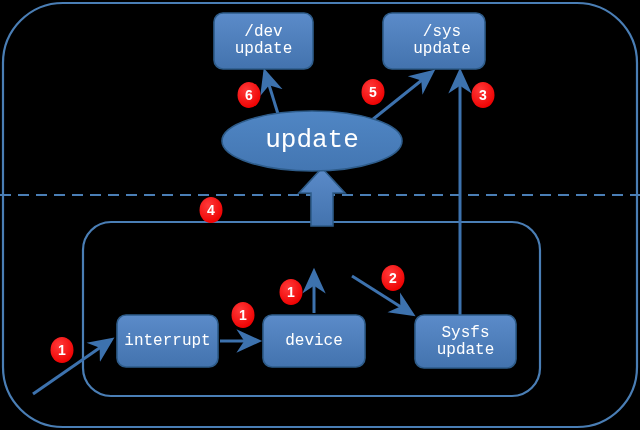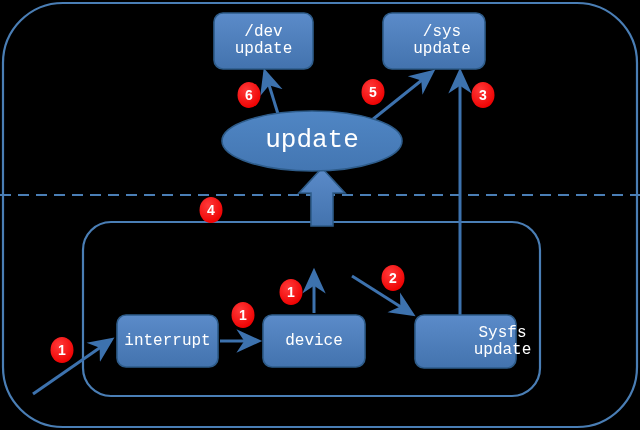--- a/index.html
+++ b/index.html
@@ -122,21 +122,21 @@
   <div class="node-label box-label" style="left:214px; top:13px; width:99px; height:56px;">/dev<br>update</div>
 
   <div class="node-label box-label" style="left:383px; top:13px; width:118px; height:56px;">/sys<br>update</div>
 
   <div class="node-label ellipse-label" style="left:222px; top:111px; width:180px; height:60px;">update</div>
 
   <div class="node-label box-label" style="left:117px; top:315px; width:101px; height:52px;">interrupt</div>
 
   <div class="node-label box-label" style="left:263px; top:315px; width:102px; height:52px;">device</div>
 
-  <div class="node-label box-label" style="left:415px; top:315px; width:101px; height:53px;padding-left:37px;">Sysfs<br>update</div>
+  <div class="node-label box-label" style="left:415px; top:315px; width:101px; height:53px;">Sysfs<br>update</div>
 
   <div class="badge-label" style="left:50px; top:337px; width:24px; height:26px;">1</div>
   <div class="badge-label" style="left:231px; top:302px; width:24px; height:26px;">1</div>
   <div class="badge-label" style="left:279px; top:279px; width:24px; height:26px;">1</div>
   <div class="badge-label" style="left:381px; top:265px; width:24px; height:26px;">2</div>
   <div class="badge-label" style="left:471px; top:82px; width:24px; height:26px;">3</div>
   <div class="badge-label" style="left:199px; top:197px; width:24px; height:26px;">4</div>
   <div class="badge-label" style="left:361px; top:79px; width:24px; height:26px;">5</div>
   <div class="badge-label" style="left:237px; top:82px; width:24px; height:26px;">6</div>
 

